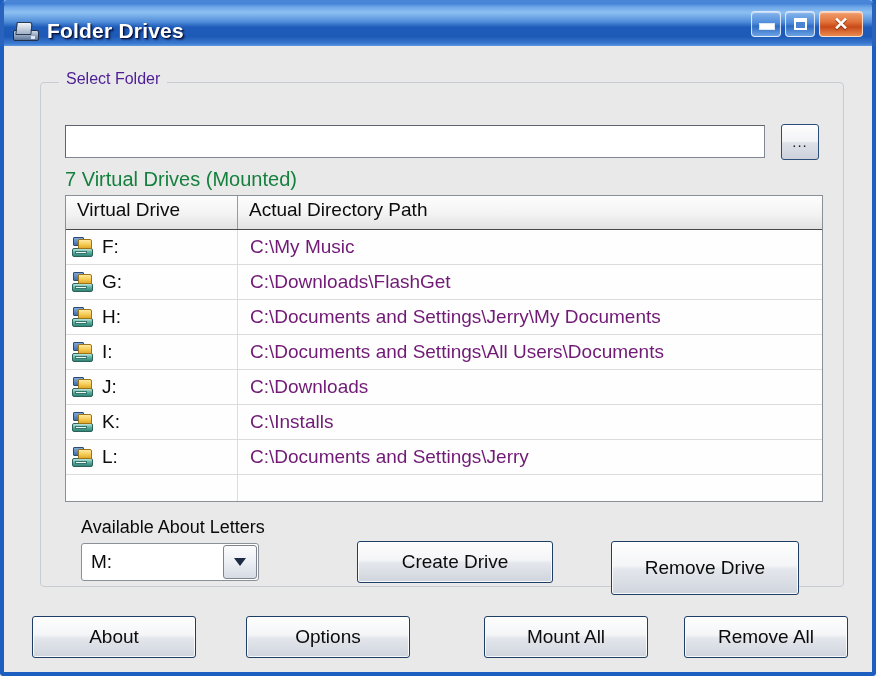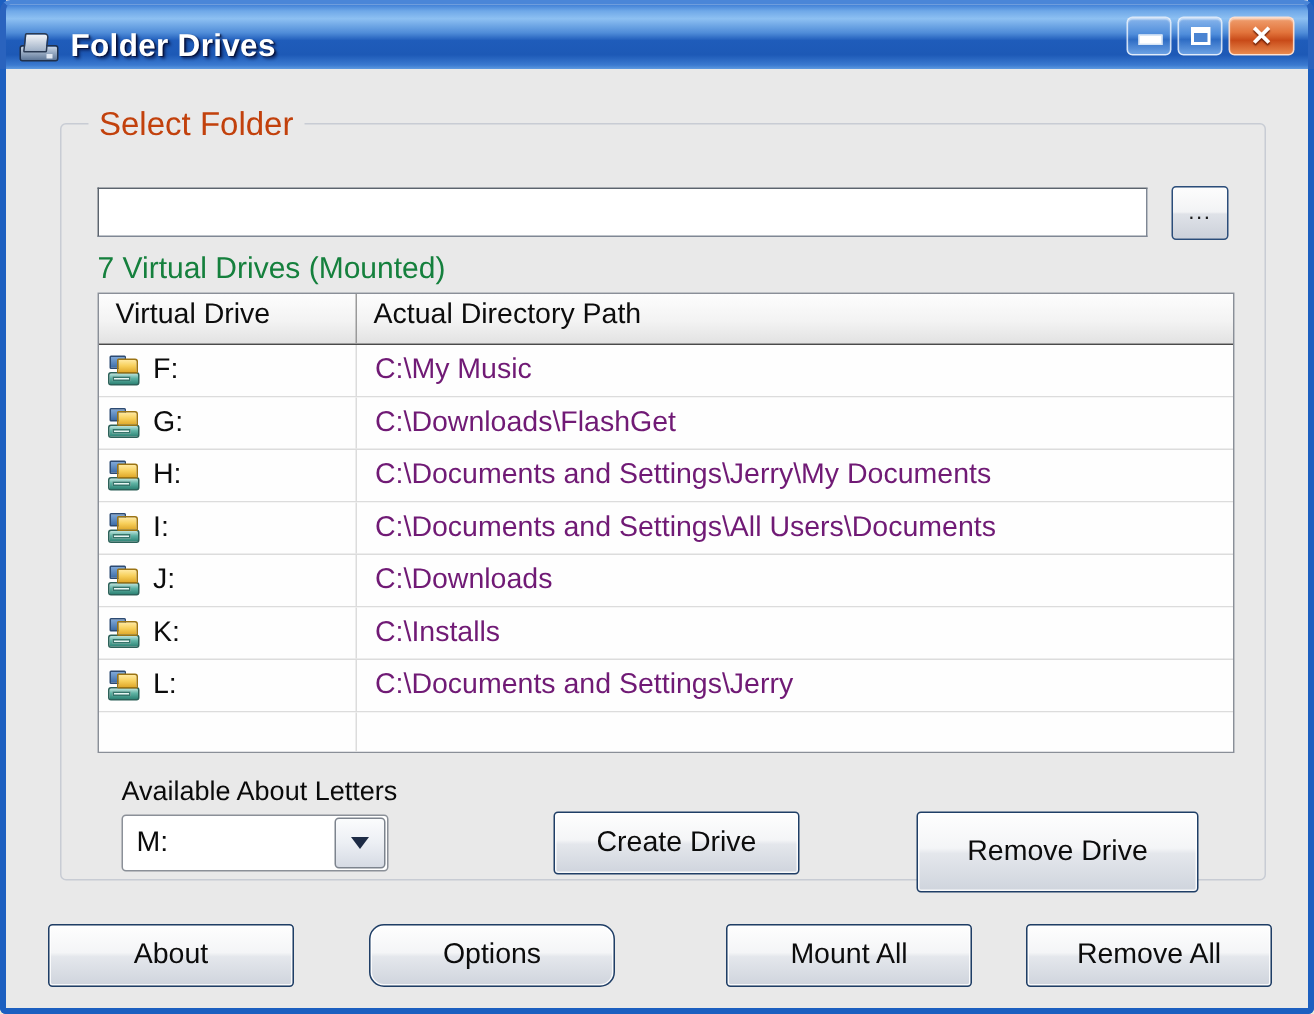--- a/index.html
+++ b/index.html
@@ -171,22 +171,22 @@
     border: 1px solid #c8ccd4;
     border-radius: 4px;
     background: transparent;
   }
   .groupbox-label {
     position: absolute;
     left: 18px;
     top: -13px;
     padding: 0 7px;
     background: #e9e9e9;
-    font-size: 22px;
-    color: #c2410c;
+    font-size: 16px;
+    color: #4c1d95;
     white-space: nowrap;
   }
 
   
   .path-input {
     position: absolute;
     left: 24px;
     top: 42px;
     width: 700px;
     height: 33px;
@@ -404,37 +404,36 @@
     font-size: 19px;
     color: #0c0c0c;
     text-align: center;
     cursor: default;
     padding: 0;
     box-shadow: inset 0 0 0 1px rgba(255,255,255,0.85);
   }
   .btn-create {
     left: 316px;
     top: 458px;
-    width: 164px;
+    width: 196px;
     height: 42px;
-    margin-left: 12px;
   }
   .btn-remove {
     left: 570px;
     top: 458px;
     width: 188px;
     height: 54px;
   }
   .btn-bottom {
     top: 570px;
     width: 164px;
     height: 42px;
   }
   .btn-about   { left: 28px; }
-  .btn-options { left: 242px; border-radius: 10px; }
+  .btn-options { left: 242px; }
   .btn-mountall{ left: 472px; margin-left: 8px; }
   .btn-removeall{ left: 680px; }
 </style>
 </head>
 <body>
 
 <div id="app-window">
   <div class="window-frame"></div>
 
   <div class="titlebar">

